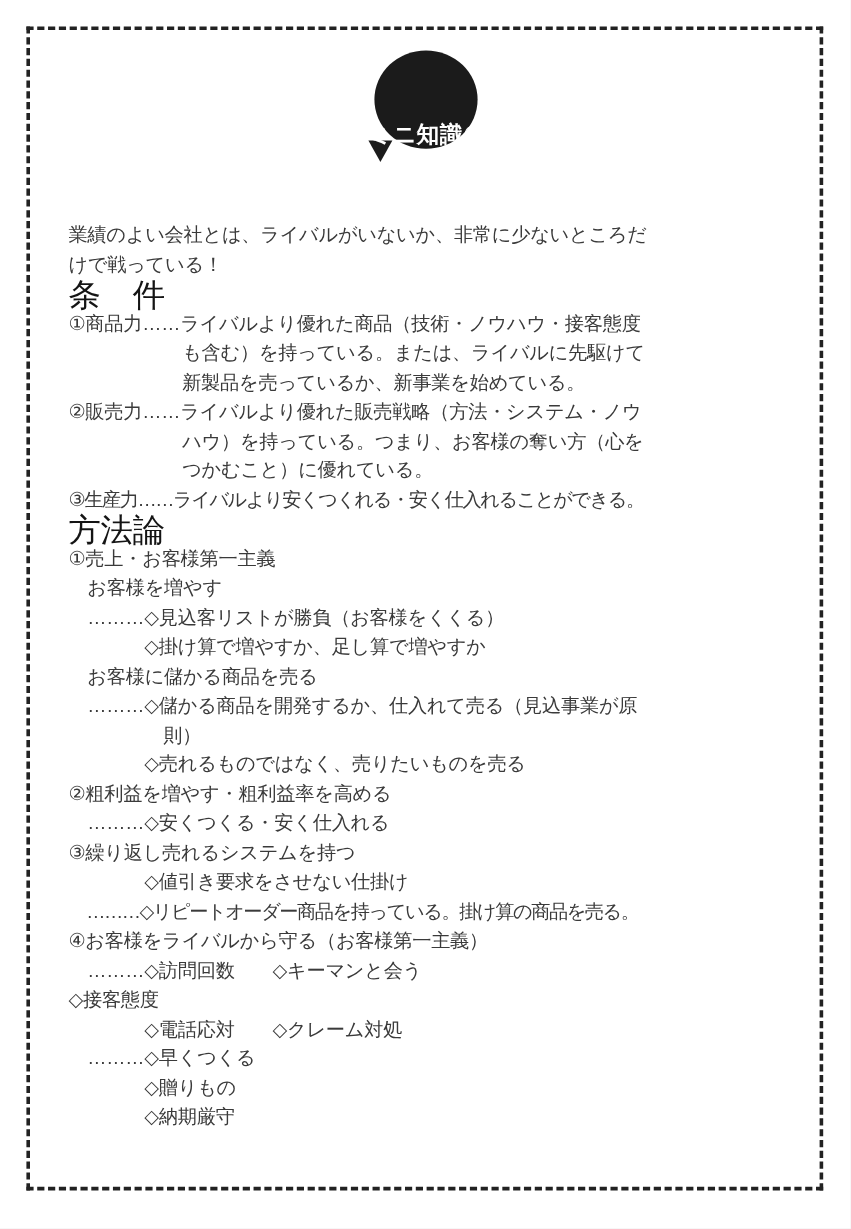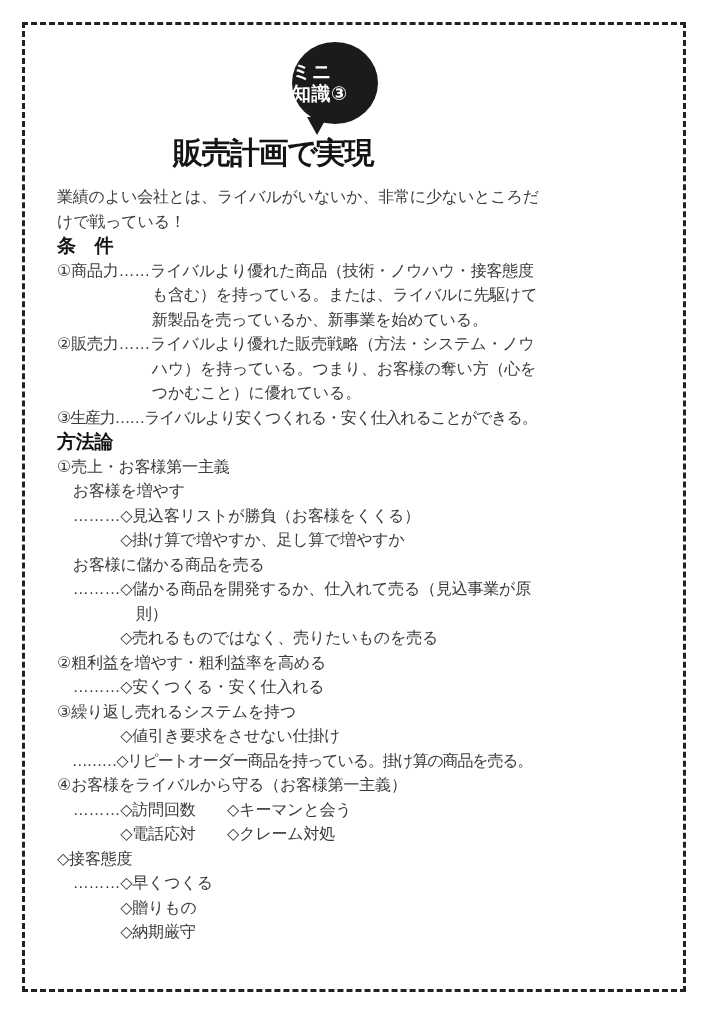--- a/index.html
+++ b/index.html
@@ -20,27 +20,27 @@
   }
   .frame{
     position:absolute;
     left:22px;top:22px;
     width:664px;height:970px;
     border:3px dashed var(--border);
     box-sizing:border-box;
   }
   .badge{
     position:absolute;
-    left:292px;top:42px;
+    left:312px;top:42px;
     width:86px;height:82px;
     background:var(--badge-bg);
     border-radius:50%;
     color:var(--badge-text);
-    display:flex;flex-direction:column;
-    align-items:flex-start;justify-content:center;
+    display:flex;flex-direction:row;
+    align-items:flex-end;justify-content:center;
     font-weight:bold;
     z-index:2;
   }
   .badge .b-line{font-size:19px;line-height:22px;letter-spacing:0.5px;white-space:pre;}
   .badge-tail{
     position:absolute;
     left:307px;top:117px;
     width:0;height:0;
     border-left:10px solid transparent;
     border-right:10px solid transparent;
@@ -63,41 +63,40 @@
   }
   .line{
     white-space:pre;
     font-size:16px;
     line-height:24.5px;
     height:24.5px;
     color:var(--text);
     letter-spacing:-0.2px;
   }
   .line.heading{
-    font-weight:bold;
+    font-weight:normal;
     color:var(--heading);
-    font-size:19px;
+    font-size:27px;
   }
   .line.tight{
     letter-spacing:-1.2px;
   }
 </style>
 </head>
 <body>
 
 <div class="page">
   <div class="frame"></div>
 
   <div class="badge">
     <span class="b-line">ミニ</span>
     <span class="b-line">知識③</span>
   </div>
   <div class="badge-tail"></div>
 
-  <div class="title">販売計画で実現</div>
 
   <div class="doc-body">
       <div class="line normal">業績のよい会社とは、ライバルがいないか、非常に少ないところだ</div>
       <div class="line normal">けで戦っている！</div>
       <div class="line heading">条　件</div>
       <div class="line normal">①商品力……ライバルより優れた商品（技術・ノウハウ・接客態度</div>
       <div class="line normal">　　　　　　も含む）を持っている。または、ライバルに先駆けて</div>
       <div class="line normal">　　　　　　新製品を売っているか、新事業を始めている。</div>
       <div class="line normal">②販売力……ライバルより優れた販売戦略（方法・システム・ノウ</div>
       <div class="line normal">　　　　　　ハウ）を持っている。つまり、お客様の奪い方（心を</div>
@@ -112,19 +111,19 @@
       <div class="line normal">　………◇儲かる商品を開発するか、仕入れて売る（見込事業が原</div>
       <div class="line normal">　　　　　則）</div>
       <div class="line normal">　　　　◇売れるものではなく、売りたいものを売る</div>
       <div class="line normal">②粗利益を増やす・粗利益率を高める</div>
       <div class="line normal">　………◇安くつくる・安く仕入れる</div>
       <div class="line normal">③繰り返し売れるシステムを持つ</div>
       <div class="line normal">　　　　◇値引き要求をさせない仕掛け</div>
       <div class="line tight">　………◇リピートオーダー商品を持っている。掛け算の商品を売る。</div>
       <div class="line normal">④お客様をライバルから守る（お客様第一主義）</div>
       <div class="line normal">　………◇訪問回数　　◇キーマンと会う</div>
+      <div class="line normal">◇接客態度</div>
       <div class="line normal">　　　　◇電話応対　　◇クレーム対処</div>
-      <div class="line normal">◇接客態度</div>
       <div class="line normal">　………◇早くつくる</div>
       <div class="line normal">　　　　◇贈りもの</div>
       <div class="line normal">　　　　◇納期厳守</div>
     </div>
 </div>
 
 </body></html>

